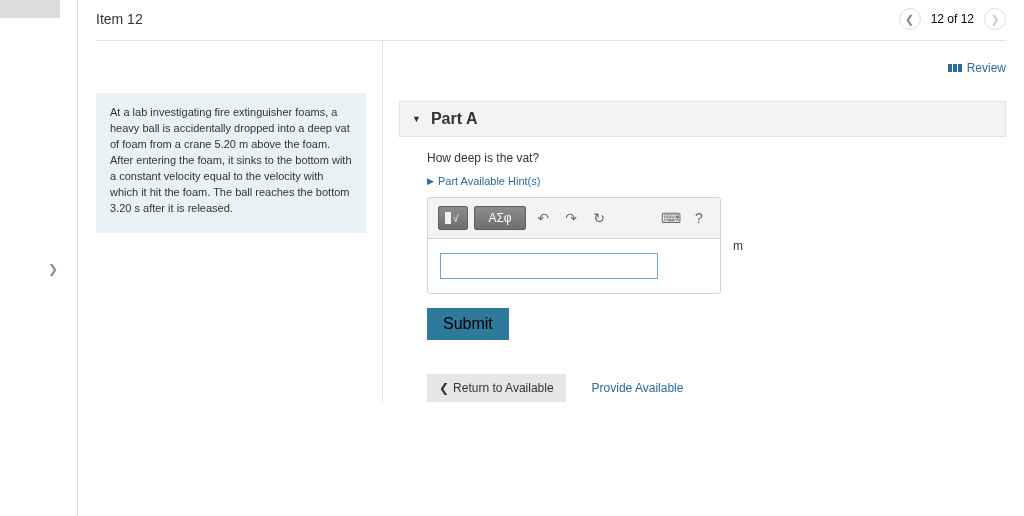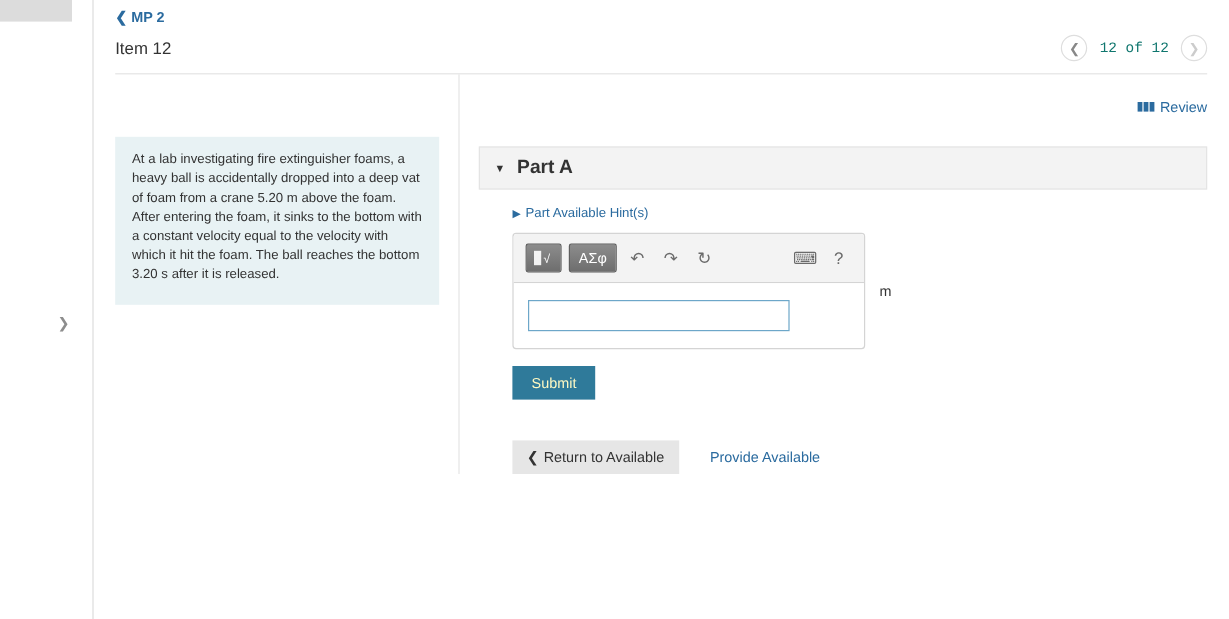--- a/index.html
+++ b/index.html
@@ -9,63 +9,60 @@
   .sidebar-expand { position: absolute; left: 48px; top: 262px; color: #8d8d8d; font-size: 12px; }
   .content-wrap { position: absolute; left: 78px; top: 0; right: 0; bottom: 0; padding: 0 18px; }
   .crumb { padding-top: 7px; }
   .crumb a { color: #2b6b9f; font-weight: bold; font-size: 12px; text-decoration: none; }
   .crumb .chev { font-family: Arial; }
   .item-row { display: flex; align-items: center; justify-content: space-between; padding: 8px 0 10px 0; border-bottom: 1px solid #e4e4e4; }
   .item-title { font-weight: normal; font-size: 14px; color: #333; }
   .nav-right { display: flex; align-items: center; gap: 10px; }
   .nav-btn { width: 22px; height: 22px; border: 1px solid #dedede; border-radius: 50%; display: flex; align-items: center; justify-content: center; color: #888; font-size: 11px; cursor: pointer; background: #fff; }
   .nav-btn.light { color: #ccc; }
-  .nav-count { font-size: 12px; color: #0f766e; font-family: Liberation Mono, monospace; }
+  .nav-count { font-size: 12px; color: #000000; }
   .two-col { display: flex; }
   .left-col { width: 286px; padding-top: 20px; padding-right: 16px; }
   .right-col { flex: 1; border-left: 1px solid #e4e4e4; padding: 20px 0 0 16px; position: relative; }
   .problem-box { background: #e8f2f4; padding: 12px 14px 16px 14px; font-size: 11px; line-height: 1.45; color: #333; margin-top: 32px; }
   .review-link { position: absolute; right: 0; top: 20px; color: #2b6b9f; font-size: 12px; display: flex; align-items: center; gap: 5px; text-decoration: none; cursor: pointer; }
   .review-bars { display: inline-flex; gap: 1px; }
   .review-bars span { width: 4px; height: 8px; background: #2b6b9f; display: inline-block; }
   .part-header { margin-top: 40px; background: #f3f3f3; border: 1px solid #e4e4e4; padding: 8px 12px; display: flex; align-items: center; gap: 10px; }
   .part-header .tri { font-size: 9px; color: #333; }
   .part-header .lbl { font-weight: bold; font-size: 16px; }
   .part-body { padding: 14px 0 0 28px; }
   .question { font-size: 12px; margin-bottom: 10px; }
   .hints { color: #2b6b9f; font-size: 11px; margin-bottom: 10px; display: flex; align-items: center; gap: 4px; cursor: pointer; }
   .hints .tri2 { font-size: 9px; }
   .answer-wrap { border: 1px solid #d4d4d4; border-radius: 3px; width: 294px; padding: 0; background: #fff; }
   .tool-row { background: #f3f3f3; border-bottom: 1px solid #d4d4d4; padding: 8px 10px; display: flex; align-items: center; gap: 6px; border-radius: 3px 3px 0 0; }
   .tool-btn { background: #7a7a7a; background: linear-gradient(#8c8c8c,#6e6e6e); border: 1px solid #5f5f5f; border-radius: 2px; color: #fff; width: 30px; height: 24px; display: flex; align-items: center; justify-content: center; font-size: 12px; cursor: pointer; }
-  .tool-btn.wide { width: 40px; }
+  .tool-btn.wide { width: 52px; }
   .tool-icon { color: #6a6a6a; width: 22px; height: 22px; display: flex; align-items: center; justify-content: center; font-size: 14px; cursor: pointer; }
   .spacer { flex: 1; }
   .answer-field { padding: 14px 12px; display: flex; align-items: center; gap: 12px; }
   .ans-input { border: 1px solid #6da7c9; width: 218px; height: 26px; padding: 0 6px; font-size: 12px; outline: none; }
   .unit { font-size: 12px; }
   .row-with-unit { display:flex; align-items:center; gap:12px; }
-  .submit-btn { margin-top: 14px; background: #2f7a9a; color: #fef9c3; border: none; padding: 7px 16px; font-size: 12px; cursor: pointer; }
+  .submit-btn { margin-top: 14px; background: #2f7a9a; color: #000000; border: none; padding: 7px 16px; font-size: 16px; cursor: pointer; }
   .footer-row { margin-top: 34px; display: flex; align-items: center; gap: 26px; }
   .return-btn { background: #e6e6e6; padding: 7px 12px; font-size: 12px; display: flex; align-items: center; gap: 4px; cursor: pointer; }
   .feedback { color: #2b6b9f; font-size: 12px; text-decoration: none; cursor: pointer; }
 </style>
 </head>
 <body>
 
 <div class="sidebar-pane">
   <div class="sidebar-gray"></div>
   <div class="sidebar-expand">❯</div>
 </div>
 
 <div class="content-wrap">
 
-  <div class="crumb">
-    <a href="#"><span class="chev">❮ </span><span>MP 2</span></a>
-  </div>
 
   <div class="item-row">
     <div class="item-title">Item 12</div>
     <div class="nav-right">
       <div class="nav-btn">
           <span>❮</span>
         </div>
       <div class="nav-count">12 of 12</div>
       <div class="nav-btn light">
           <span>❯</span>
@@ -89,20 +86,21 @@
           </span>
         <span>Review</span>
       </a>
 
       <div class="part-header">
         <span class="tri">▼</span>
         <span class="lbl">Part A</span>
       </div>
 
       <div class="part-body">
+        <div class="question">How deep is the vat?</div>
 
         <div class="hints">
           <span class="tri2">▶</span>
           <span>Part Available Hint(s)</span>
         </div>
 
         <div class="row-with-unit">
           <div class="answer-wrap">
             <div class="tool-row">
               <div class="tool-btn">

